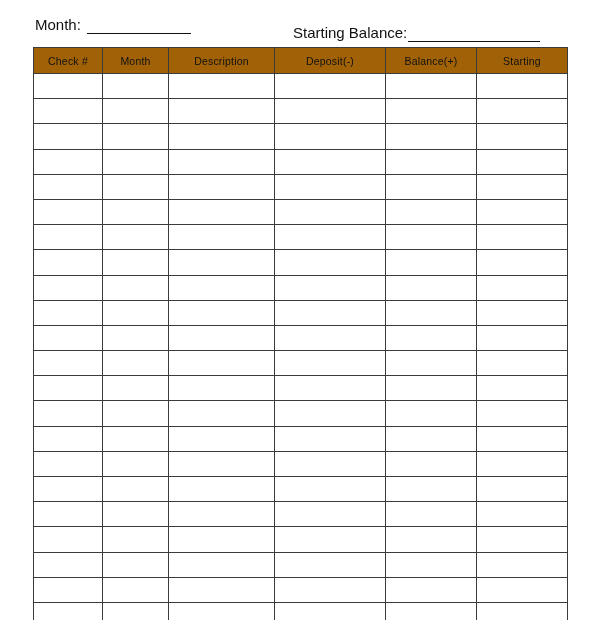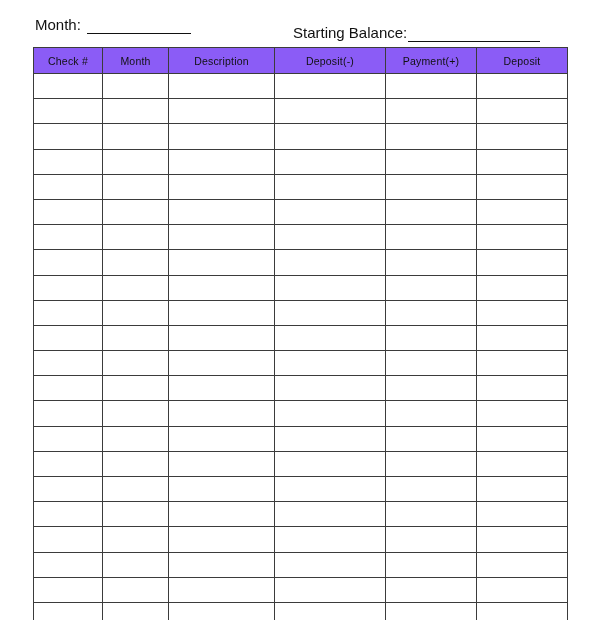--- a/index.html
+++ b/index.html
@@ -58,21 +58,21 @@
     width: 534px;
     border-collapse: collapse;
     table-layout: fixed;
   }
   .register th, .register td {
     border: 1px solid #3b3b3b;
     padding: 0;
     font-weight: normal;
   }
   .register thead th {
-    background: #8b5cf6;
+    background: #a16207;
     height: 25px;
     font-size: 10.5px;
     text-align: center;
     vertical-align: middle;
     letter-spacing: 0.2px;
     color: #111111;
   }
   .register tbody td {
     height: 24.2px;
     background: #ffffff;
@@ -112,22 +112,22 @@
       <col class="c-pay">
       <col class="c-dep">
       <col class="c-bal">
     </colgroup>
     <thead>
       <tr>
         <th>Check #</th>
         <th>Month</th>
         <th>Description</th>
         <th>Deposit(-)</th>
-        <th>Payment(+)</th>
-        <th>Deposit</th>
+        <th>Balance(+)</th>
+        <th>Starting</th>
       </tr>
     </thead>
     <tbody id="register-body">
         <tr>
           <td></td>
           <td></td>
           <td></td>
           <td></td>
           <td></td>
           <td></td>

